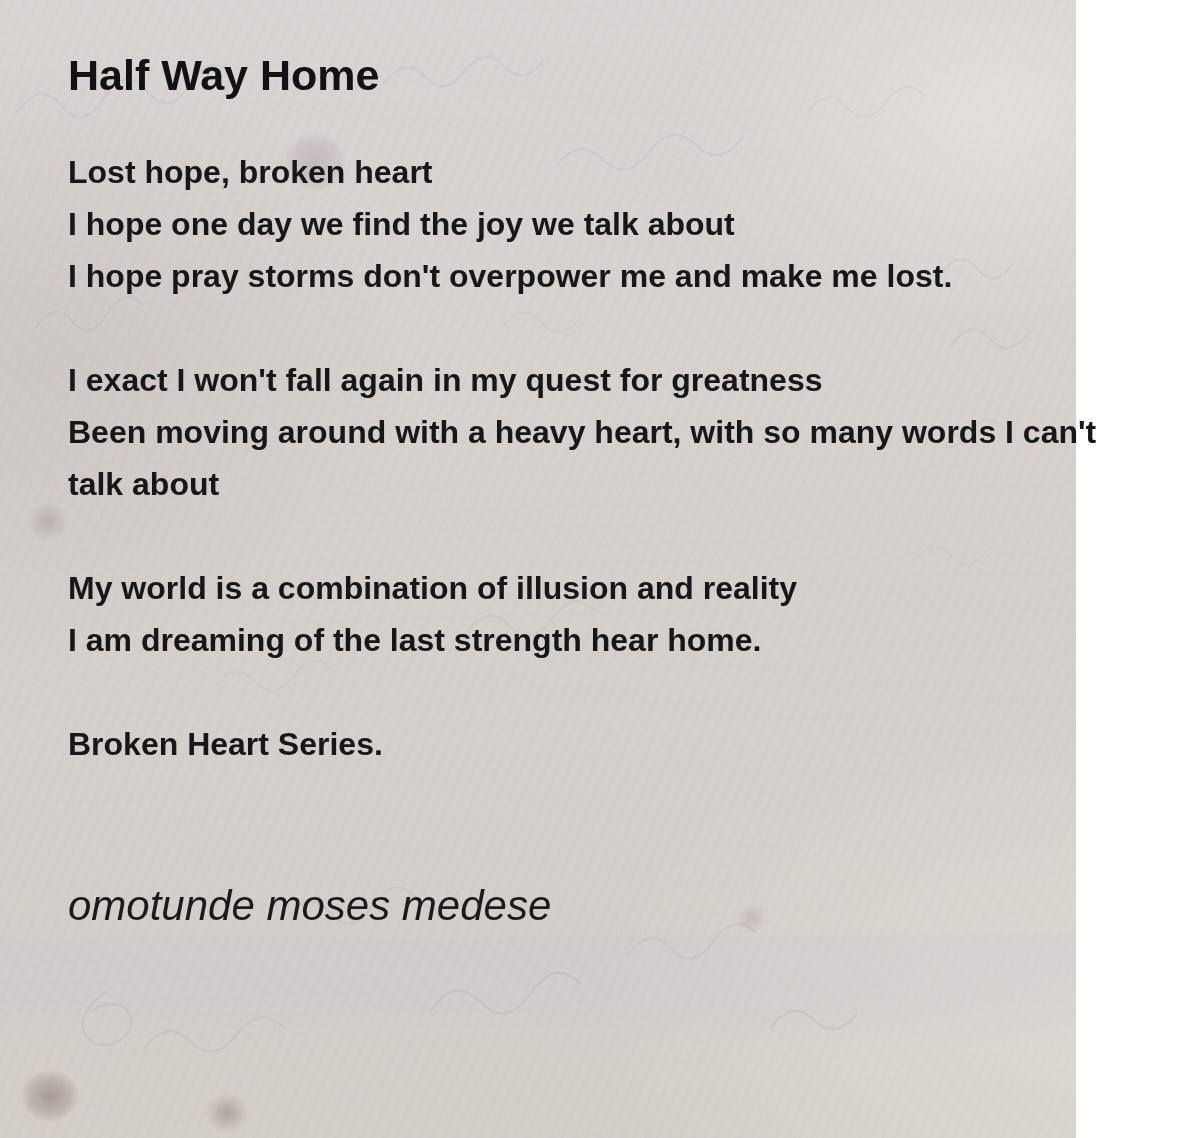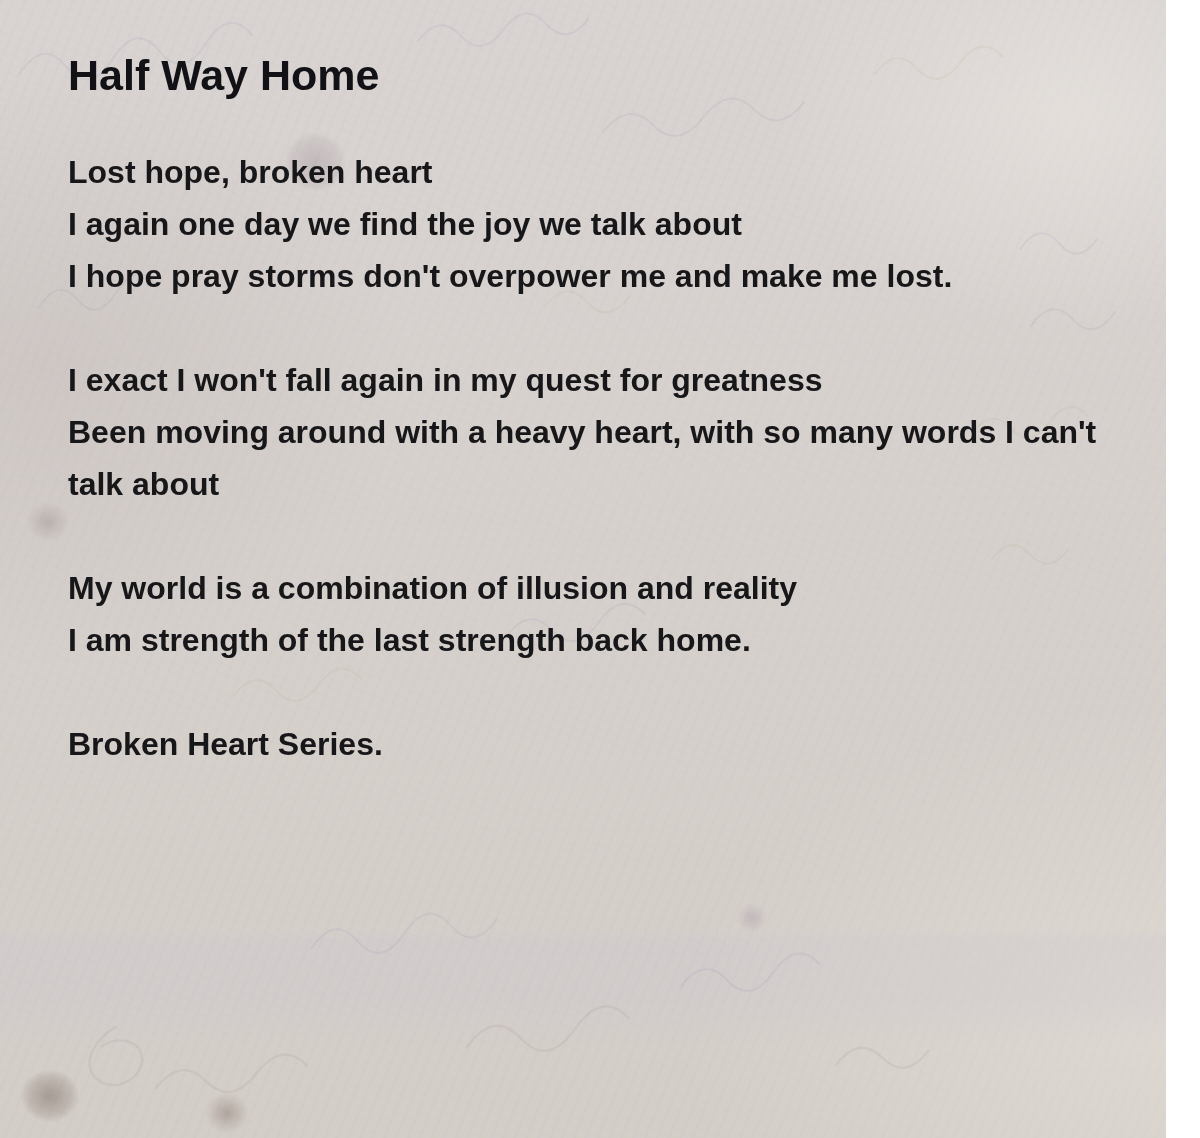--- a/index.html
+++ b/index.html
@@ -7,21 +7,21 @@
     padding: 0;
   }
   body {
     width: 1200px;
     height: 1138px;
     overflow: hidden;
     font-family: "Liberation Sans", "DejaVu Sans", sans-serif;
   }
   .page {
     position: relative;
-    width: 1166px;
+    width: 1076px;
     height: 1138px;
     background-color: var(--page-bg, #d6d0cc);
     
     background-image:
       radial-gradient(42px 40px at 315px 162px, rgba(143,125,136,0.30), rgba(143,125,136,0.12) 60%, rgba(143,125,136,0) 75%),
       radial-gradient(30px 28px at 48px 522px,  rgba(140,128,128,0.35), rgba(140,128,128,0) 72%),
       radial-gradient(38px 34px at 50px 1096px, rgba(110,92,86,0.45),  rgba(110,92,86,0.18) 58%, rgba(110,92,86,0) 78%),
       radial-gradient(30px 28px at 227px 1113px, rgba(118,98,92,0.38), rgba(118,98,92,0) 74%),
       radial-gradient(22px 22px at 752px 918px, rgba(150,132,150,0.30), rgba(150,132,150,0) 72%),
       linear-gradient(to bottom, rgba(195,188,212,0) 930px, rgba(195,188,212,0.16) 940px, rgba(195,188,212,0.16) 1000px, rgba(195,188,212,0) 1045px),
@@ -105,35 +105,36 @@
   </svg>
 
   <main class="content">
 
     <h1 class="title">Half Way Home</h1>
 
     <section class="poem">
 
       <div class="stanza">
         <div class="line">Lost hope, broken heart</div>
-        <div class="line">I again one day we find the joy we talk about</div>
+        <div class="line">I hope one day we find the joy we talk about</div>
         <div class="line">I hope pray storms don't overpower me and make me lost.</div>
       </div>
 
       <div class="stanza">
         <div class="line">I exact I won't fall again in my quest for greatness</div>
         <div class="line">Been moving around with a heavy heart, with so many words I can't talk about</div>
       </div>
 
       <div class="stanza">
         <div class="line">My world is a combination of illusion and reality</div>
-        <div class="line">I am strength of the last strength back home.</div>
+        <div class="line">I am dreaming of the last strength hear home.</div>
       </div>
 
       <div class="stanza">
         <div class="note-line">Broken Heart Series.</div>
       </div>
 
     </section>
 
+    <div class="author">omotunde moses medese</div>
 
   </main>
 </div>
 
 </body></html>

